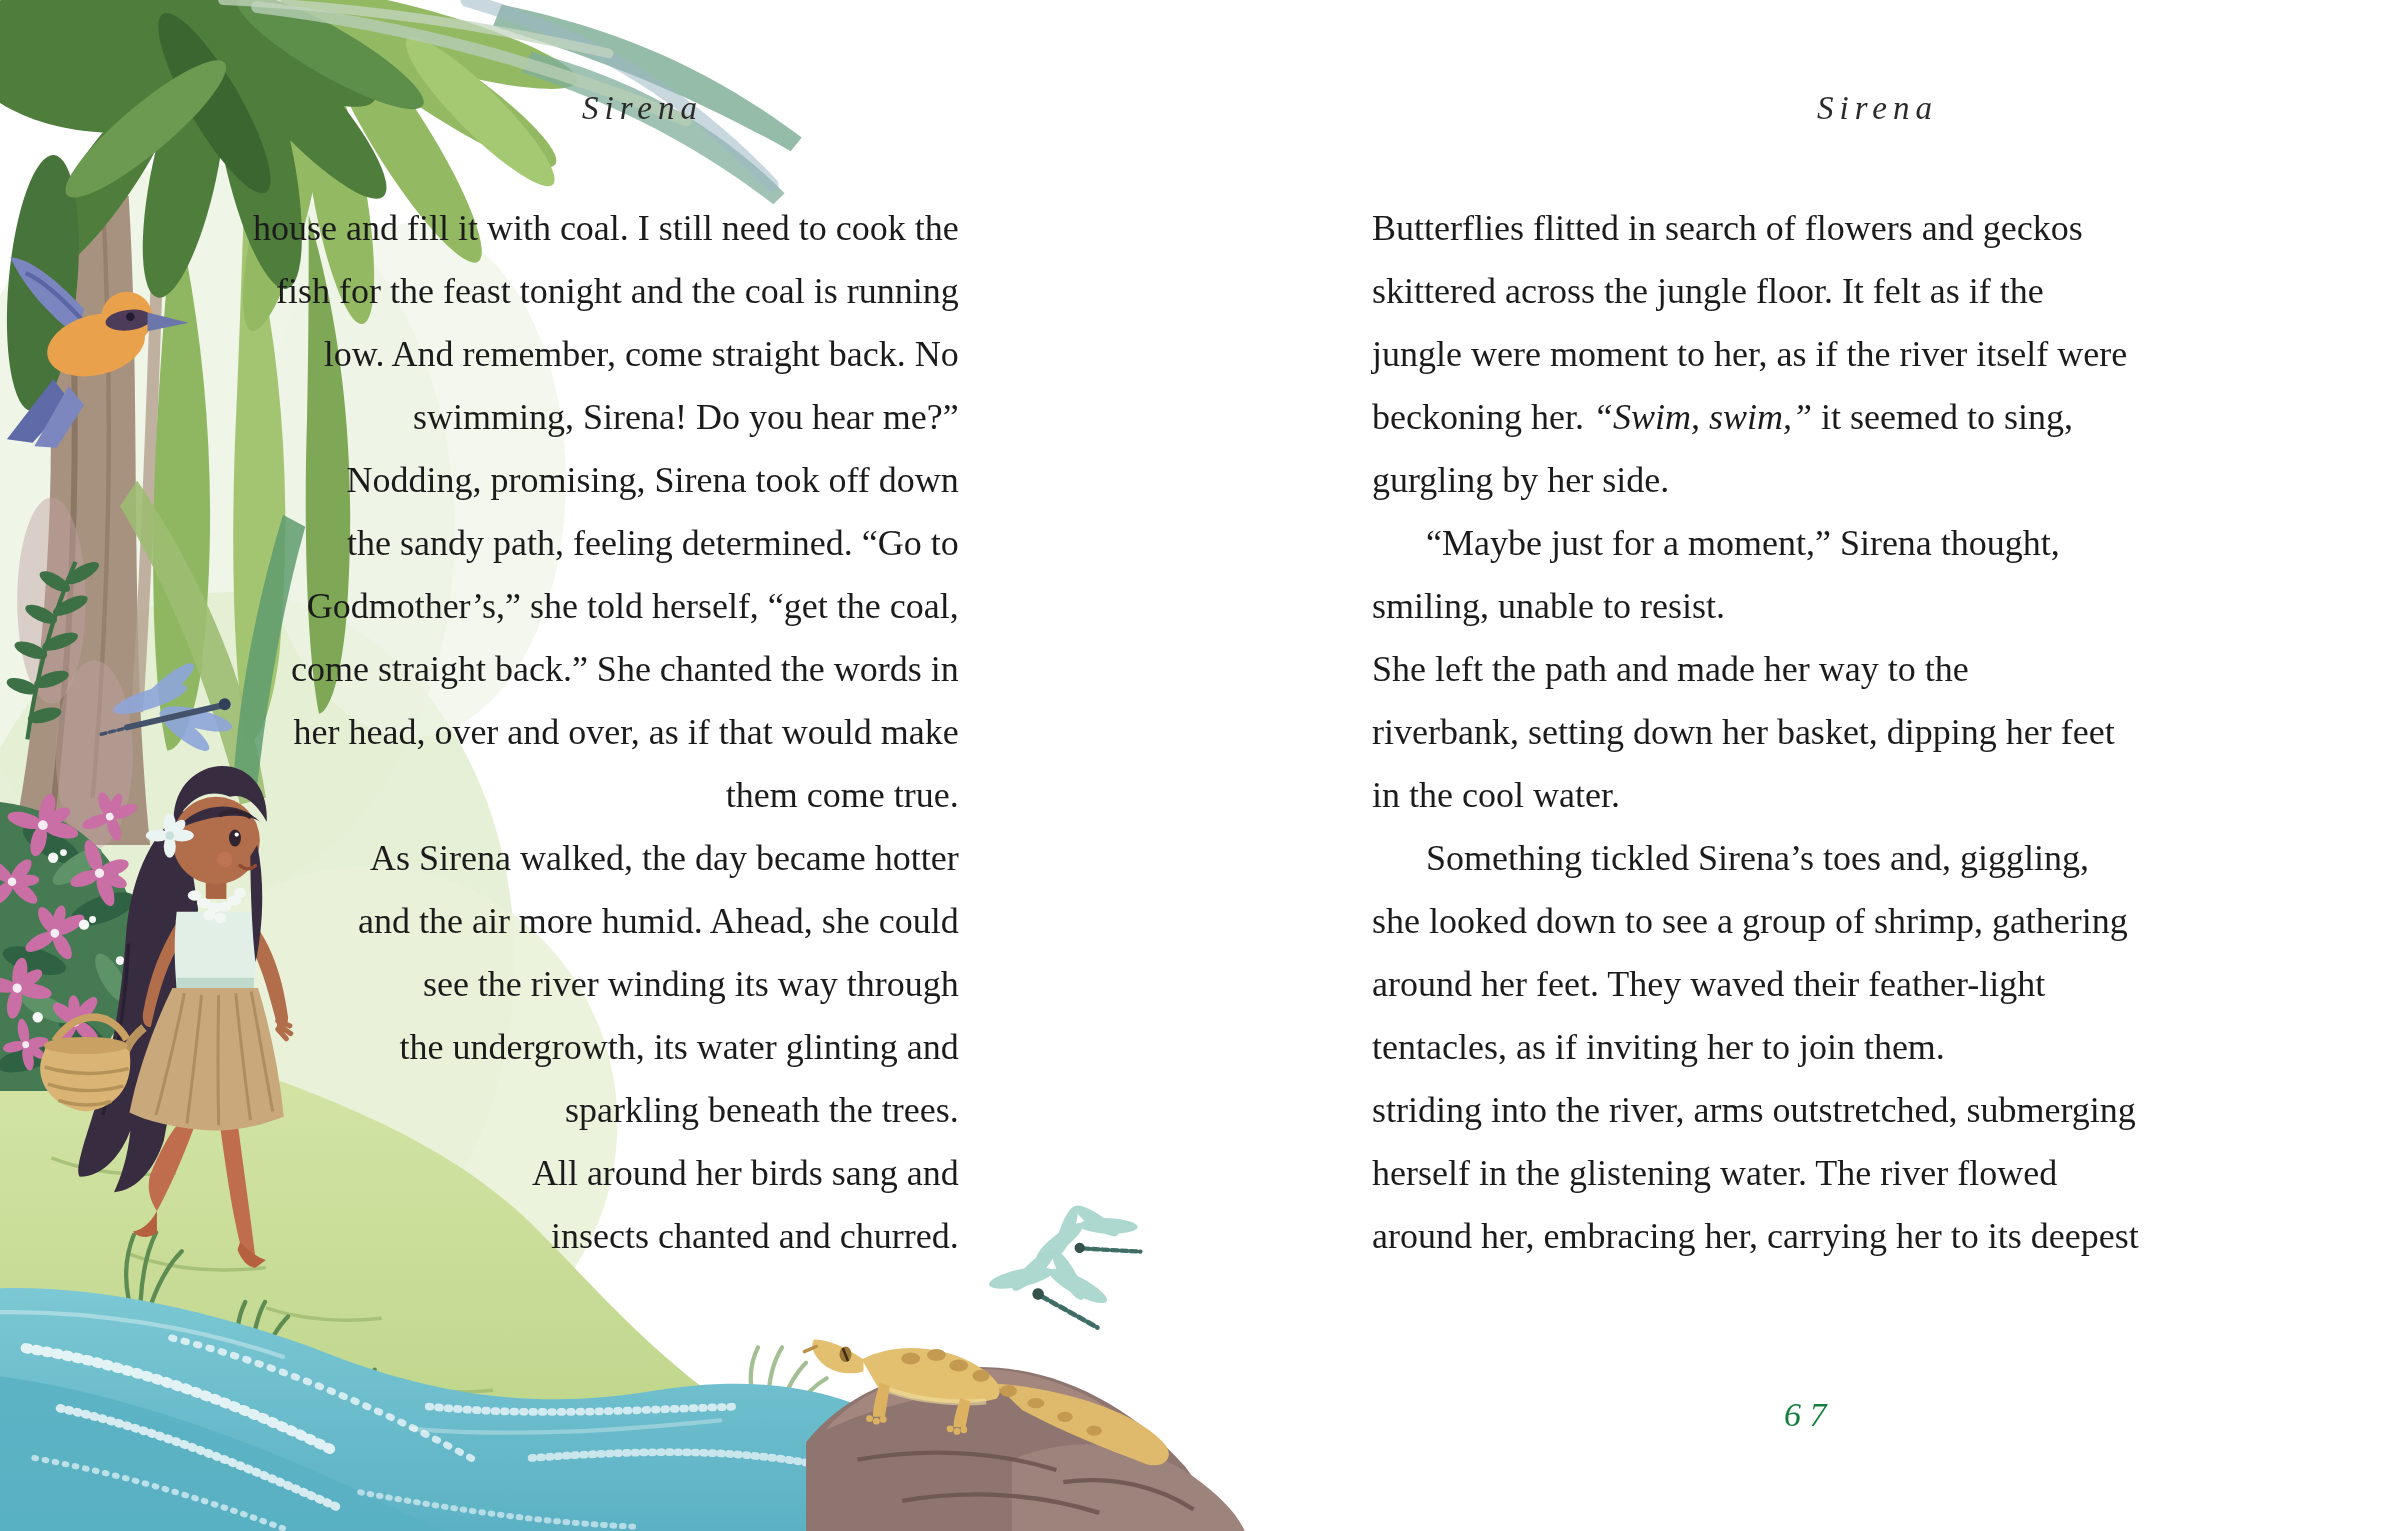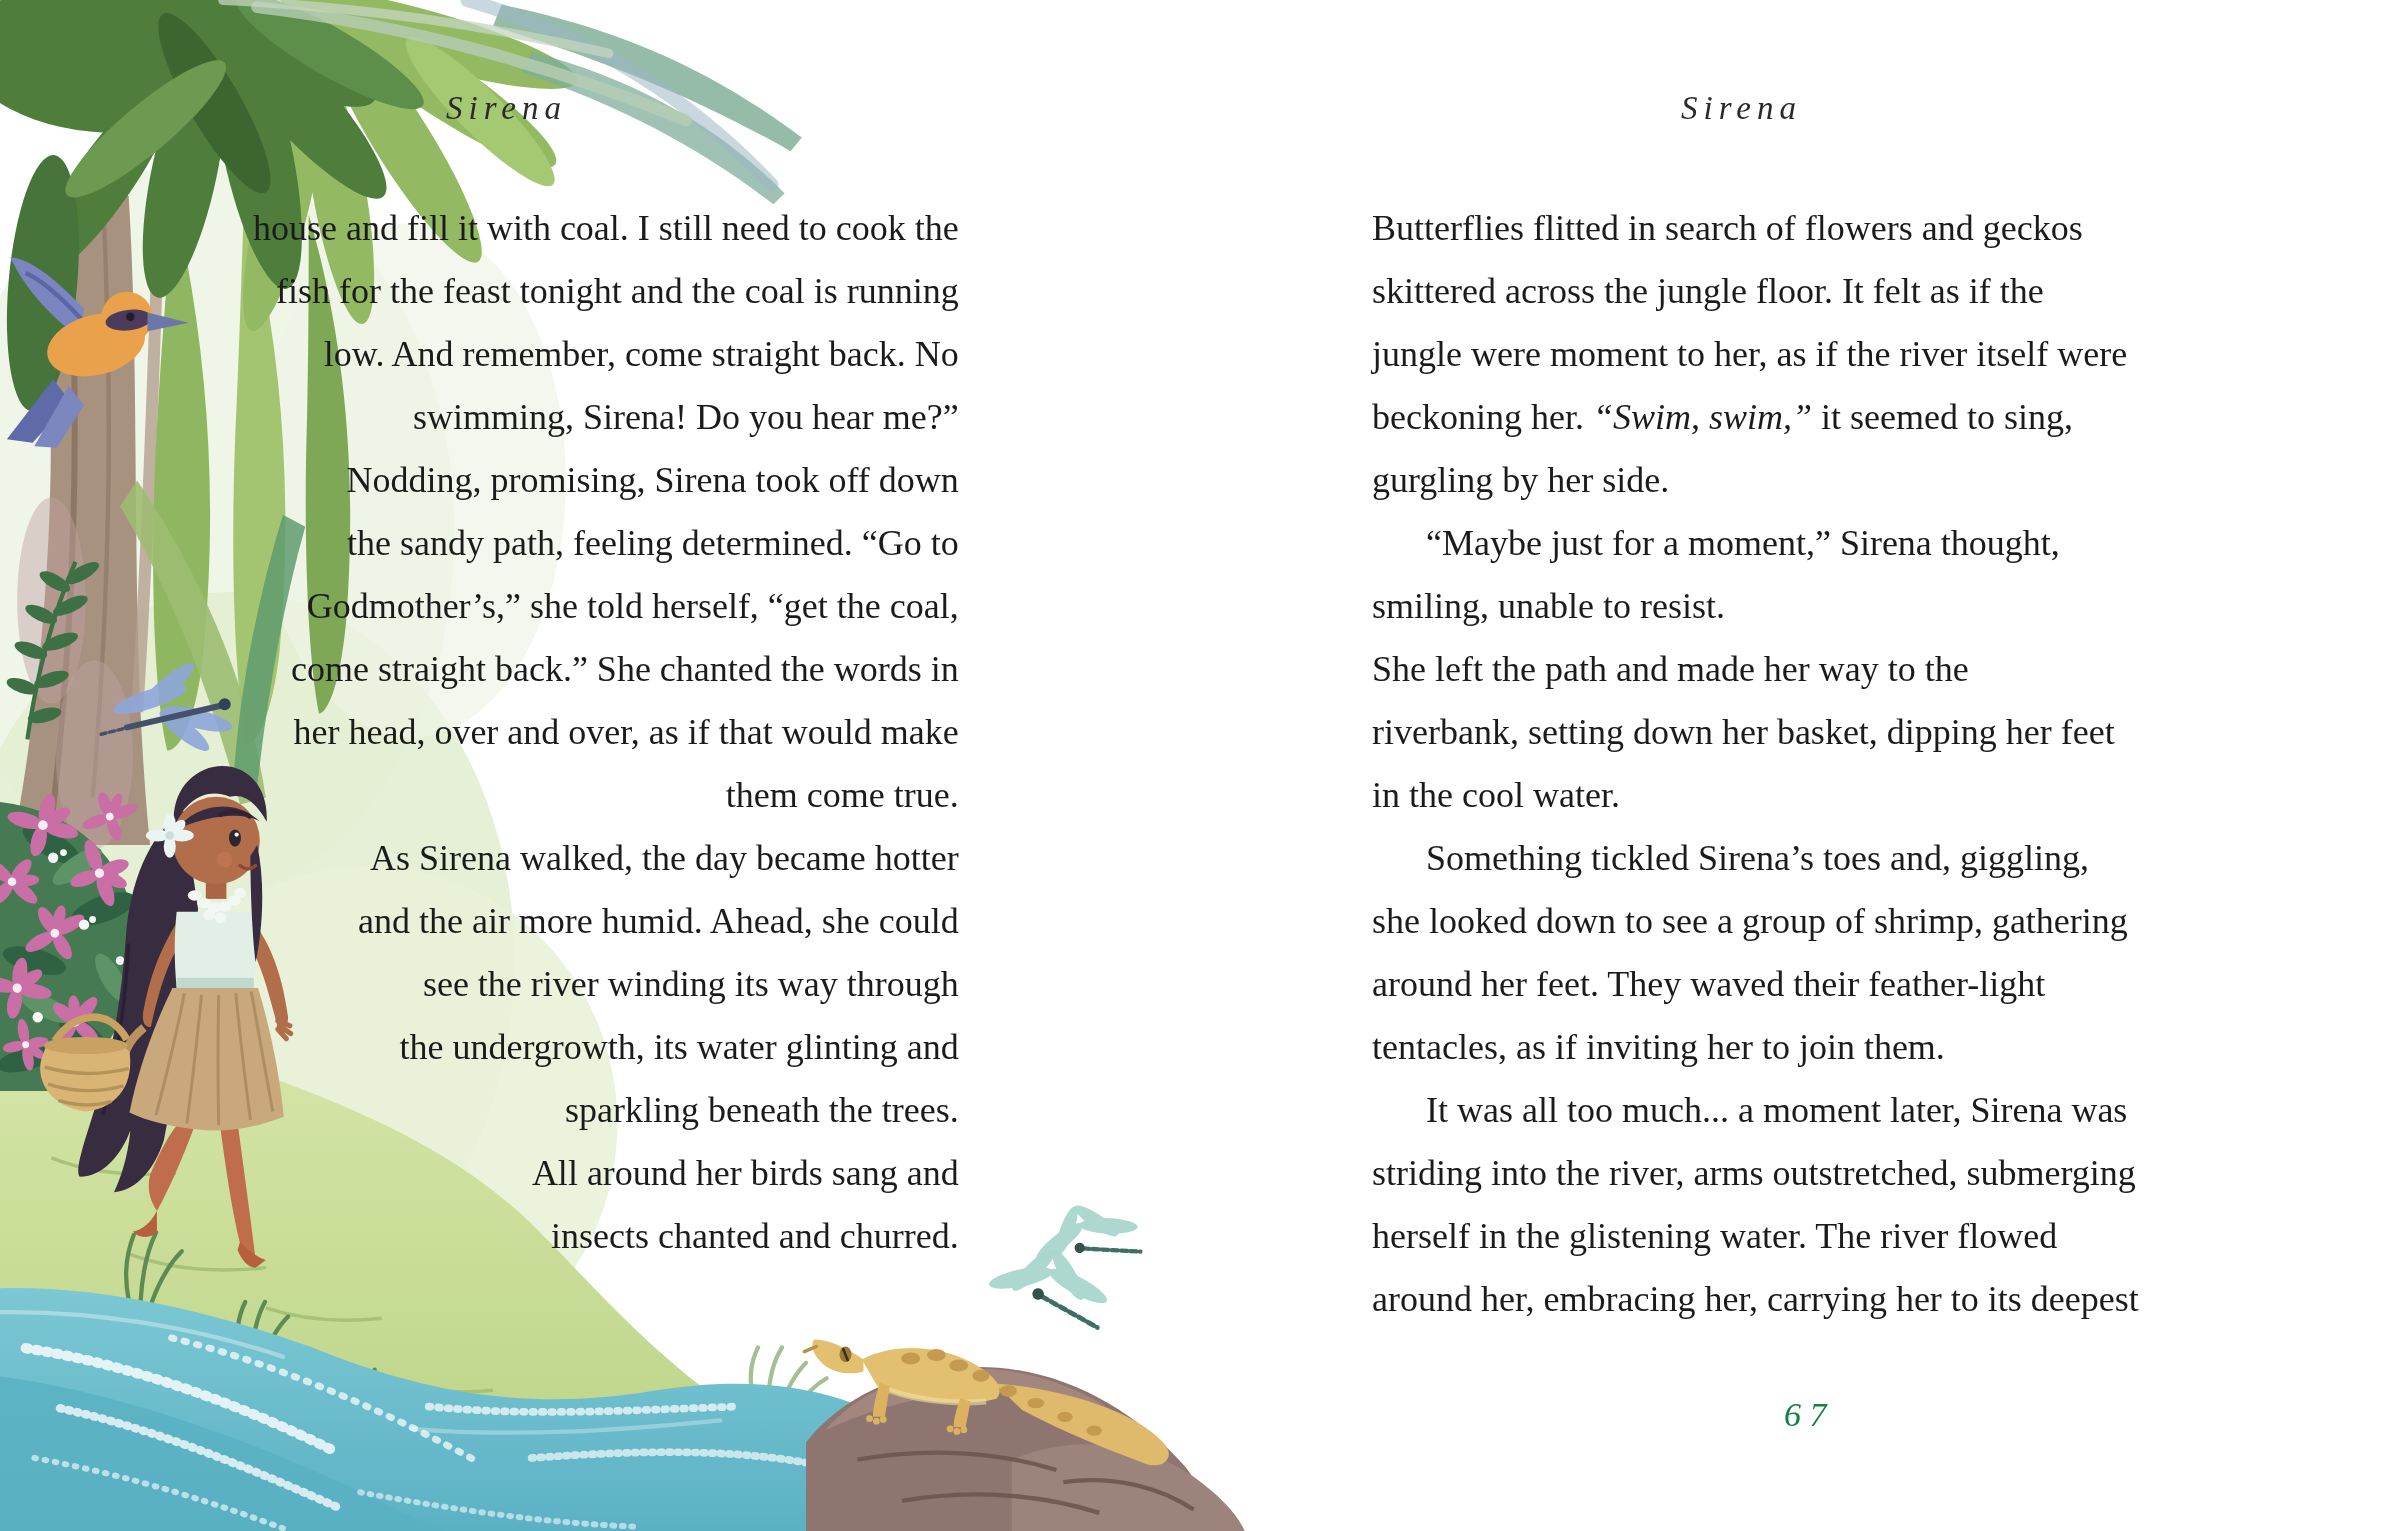--- a/index.html
+++ b/index.html
@@ -4,21 +4,21 @@
 <style>
   html,body{margin:0;padding:0;}
   body{
     width:2401px;height:1532px;position:relative;overflow:hidden;
     background:#ffffff;
     font-family:"Liberation Serif", serif;
     color:#1b1b1b;
   }
   .illustration{position:absolute;left:0;top:0;width:2401px;height:1532px;}
   .running-header{
-    position:absolute;top:89px;width:257px;text-align:left;
+    position:absolute;top:89px;width:257px;text-align:right;
     font-style:italic;font-size:33px;line-height:38px;letter-spacing:6px;color:#2a2a2a;
   }
   .running-header.left{left:446px;}
   .running-header.right{left:1681px;}
   .page-text{position:absolute;top:197px;}
   .page-text.left{left:186px;text-align:right;}
   .page-text.right{left:1372px;}
   .page-text p{
     margin:0;white-space:nowrap;
     font-size:36px;line-height:63px;color:#1b1b1b;
@@ -401,20 +401,19 @@
   <p>gurgling by her side.</p>
   <p style="margin-left:54px">“Maybe just for a moment,” Sirena thought,</p>
   <p>smiling, unable to resist.</p>
   <p style="">She left the path and made her way to the</p>
   <p>riverbank, setting down her basket, dipping her feet</p>
   <p>in the cool water.</p>
   <p style="margin-left:54px">Something tickled Sirena’s toes and, giggling,</p>
   <p>she looked down to see a group of shrimp, gathering</p>
   <p>around her feet. They waved their feather-light</p>
   <p>tentacles, as if inviting her to join them.</p>
-  <p style="margin-left:54px">It was all too much... a moment later, Sirena was</p>
   <p>striding into the river, arms outstretched, submerging</p>
   <p>herself in the glistening water. The river flowed</p>
   <p>around her, embracing her, carrying her to its deepest</p>
 </div>
 
 <div class="page-number">67</div>
 
 
 </body></html>

